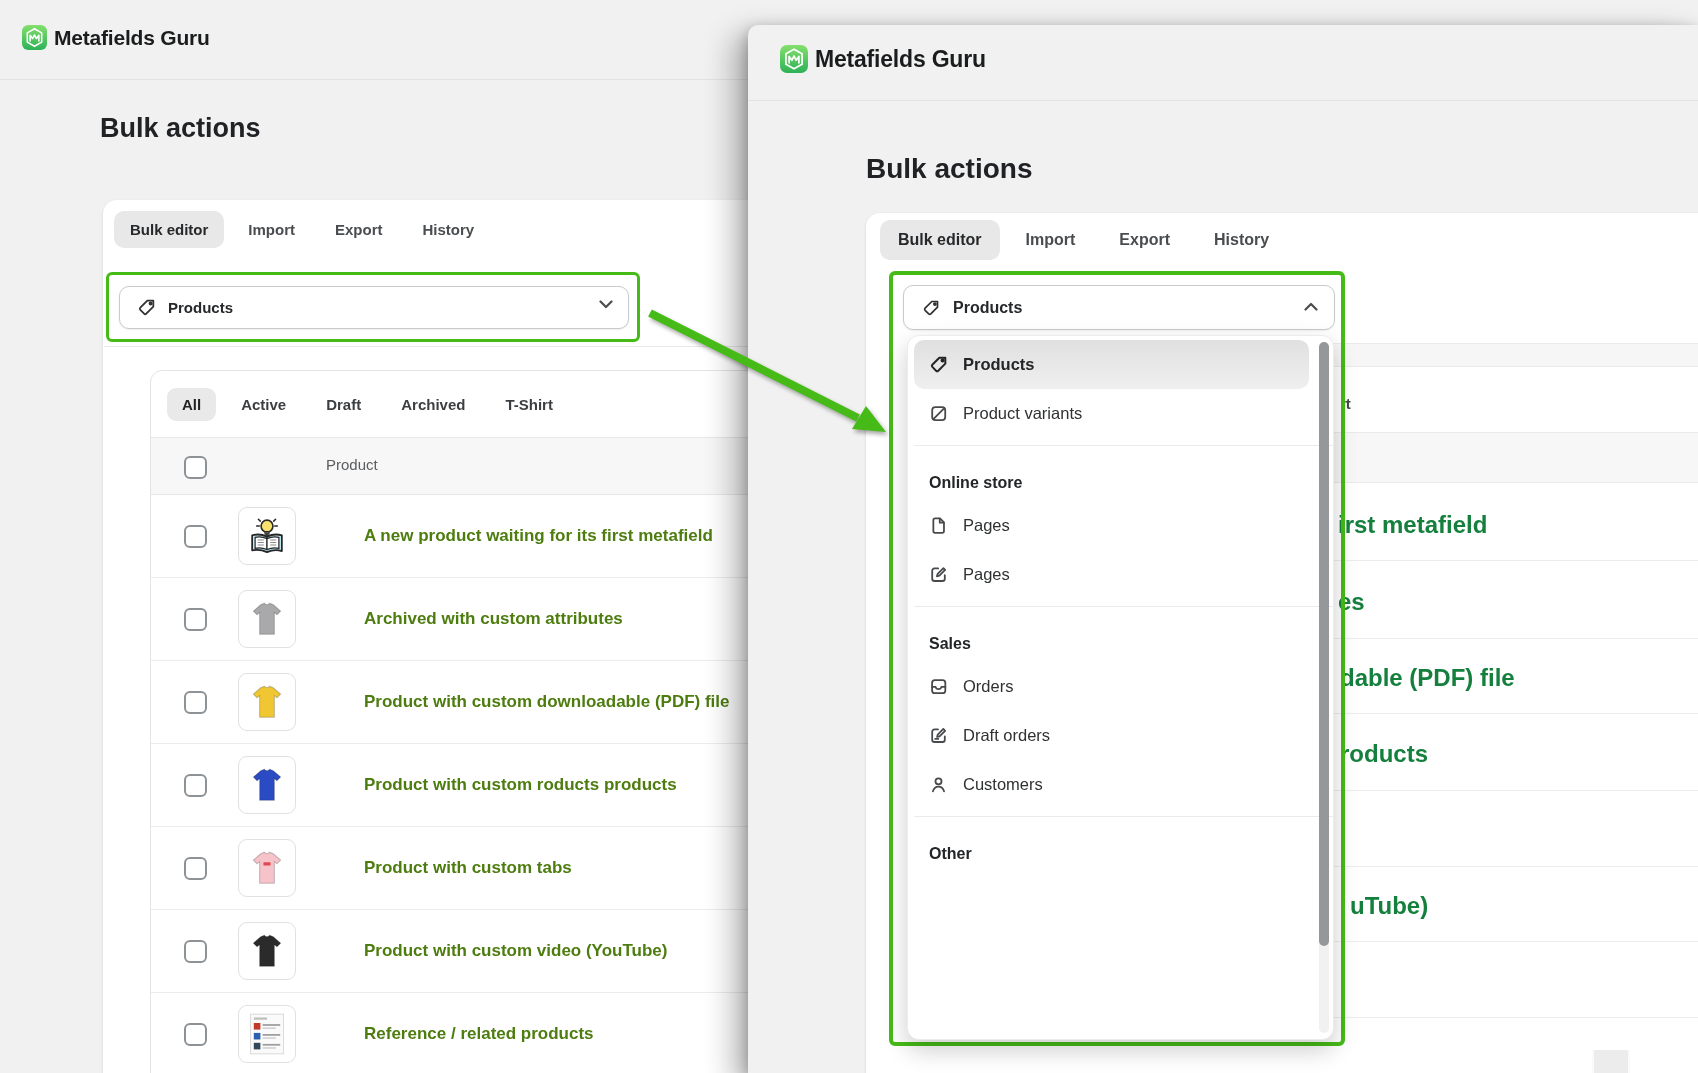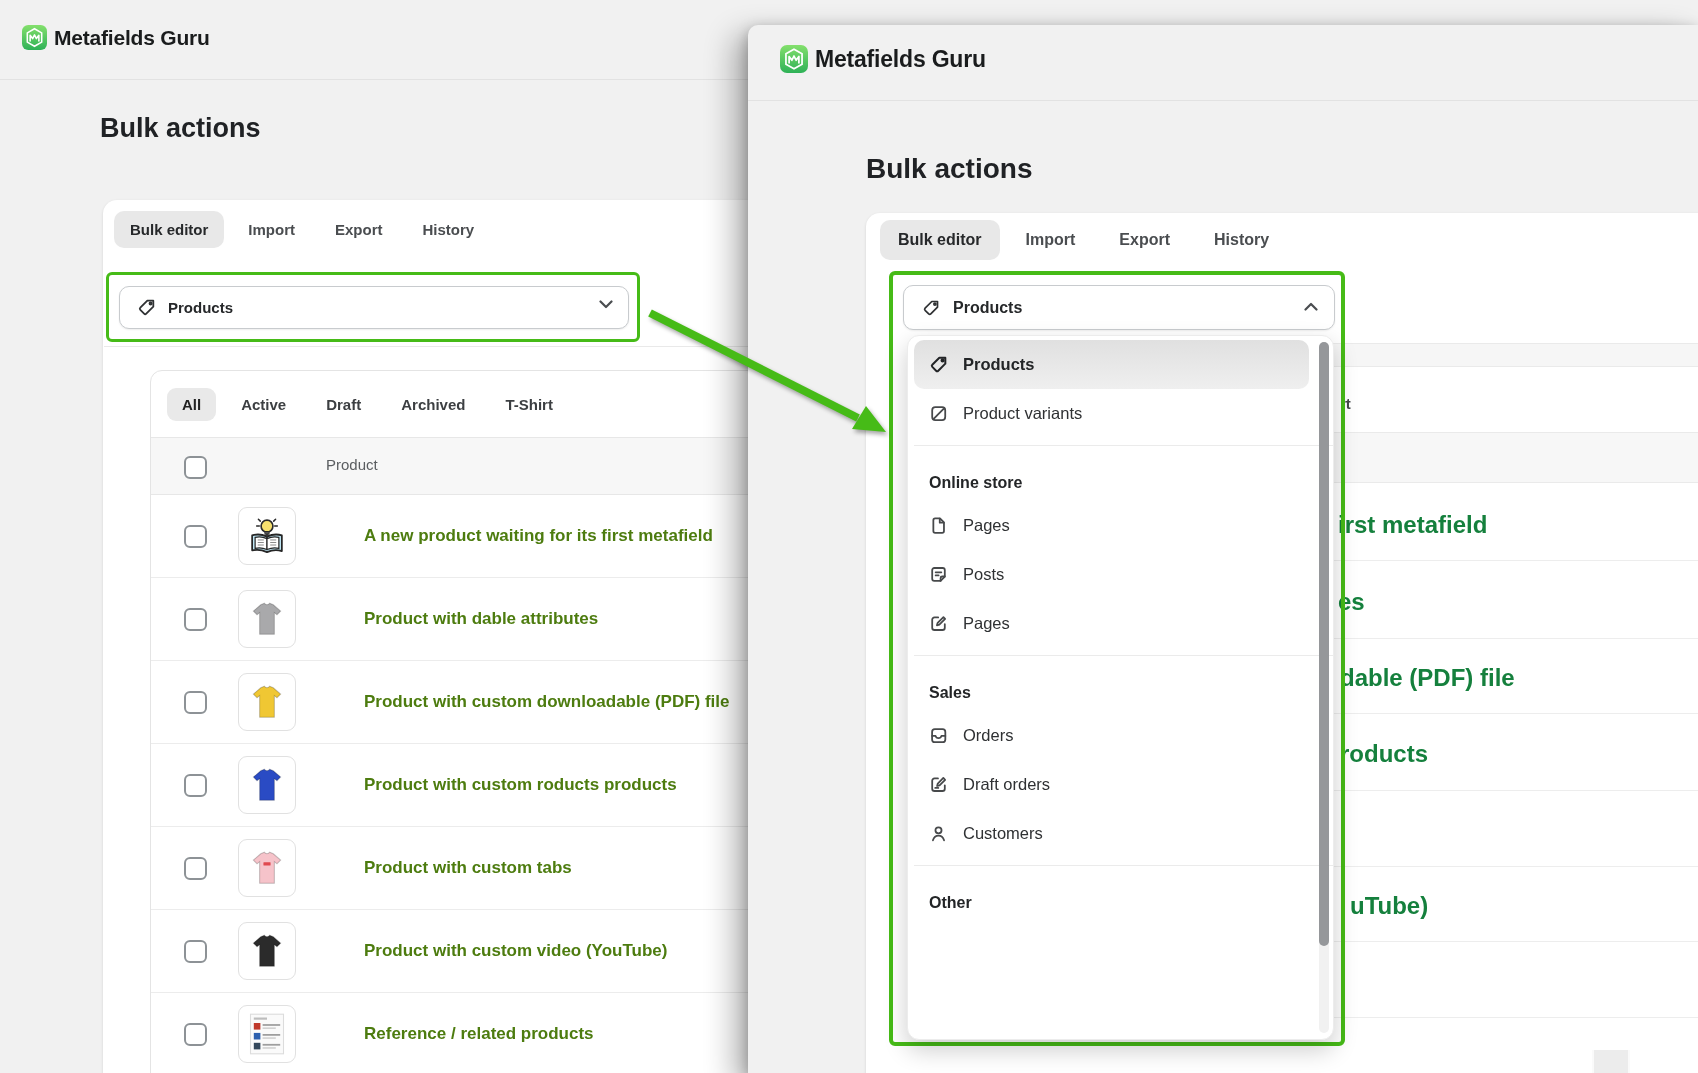--- a/index.html
+++ b/index.html
@@ -144,21 +144,21 @@
         <span class="pname">A new product waiting for its first metafield</span>
       </div>
 
       <div class="trow">
         <span class="cb"></span>
         <span class="thumb" style="color: rgb(169, 169, 171);">
           <svg width="42" height="42" viewBox="0 0 40 40">
               <path d="M14 6.5 17.5 5c1 1.8 4 1.8 5 0L26 6.5l7 6-3.5 3.5L27 14v20.5H13V14l-2.5 2L7 12.5Z" fill="currentColor" stroke="rgba(0,0,0,.22)"></path>
             </svg>
         </span>
-        <span class="pname">Product with dable attributes</span>
+        <span class="pname">Archived with custom attributes</span>
       </div>
 
       <div class="trow">
         <span class="cb"></span>
         <span class="thumb" style="color: rgb(240, 199, 51);">
           <svg width="42" height="42" viewBox="0 0 40 40">
               <path d="M14 6.5 17.5 5c1 1.8 4 1.8 5 0L26 6.5l7 6-3.5 3.5L27 14v20.5H13V14l-2.5 2L7 12.5Z" fill="currentColor" stroke="rgba(0,0,0,.22)"></path>
             </svg>
         </span>
         <span class="pname">Product with custom downloadable (PDF) file</span>
@@ -295,28 +295,20 @@
         <div class="mh">Online store</div>
         <div class="mi">
           <svg class="micon" viewBox="0 0 20 20" fill="none" stroke="#47494b" stroke-width="1.7" stroke-linecap="round" stroke-linejoin="round">
               <path d="M6.8 3.3h4.6l3.8 3.8v8.2a1.7 1.7 0 0 1-1.7 1.7H6.8a1.7 1.7 0 0 1-1.7-1.7V5a1.7 1.7 0 0 1 1.7-1.7Z"></path>
               <path d="M11.2 3.5v3.8h3.8"></path>
             </svg>
           <span>Pages</span>
         </div>
         <div class="mi">
           <svg class="micon" viewBox="0 0 20 20" fill="none" stroke="#47494b" stroke-width="1.7" stroke-linecap="round" stroke-linejoin="round">
-              <path d="M6 3.8h8a2 2 0 0 1 2 2v6.2l-4 4H6a2 2 0 0 1-2-2V5.8a2 2 0 0 1 2-2Z"></path>
-              <path d="M12 16v-2.6a1.5 1.5 0 0 1 1.5-1.5H16"></path>
-              <path d="M7.3 7.9h5.4M7.3 10.9h2.8"></path>
-            </svg>
-          <span>Posts</span>
-        </div>
-        <div class="mi">
-          <svg class="micon" viewBox="0 0 20 20" fill="none" stroke="#47494b" stroke-width="1.7" stroke-linecap="round" stroke-linejoin="round">
               <path d="M16 10.6V14a2.2 2.2 0 0 1-2.2 2.2H6.2A2.2 2.2 0 0 1 4 14V6.4a2.2 2.2 0 0 1 2.2-2.2h3.5"></path>
               <path d="M14.7 3.9l1.6 1.6-5.5 5.5-2.3.7.7-2.3Z"></path>
             </svg>
           <span>Pages</span>
         </div>
 
         <div class="sep"></div>
         <div class="mh">Sales</div>
         <div class="mi">
           <svg class="micon" viewBox="0 0 20 20" fill="none" stroke="#47494b" stroke-width="1.7" stroke-linecap="round" stroke-linejoin="round">

